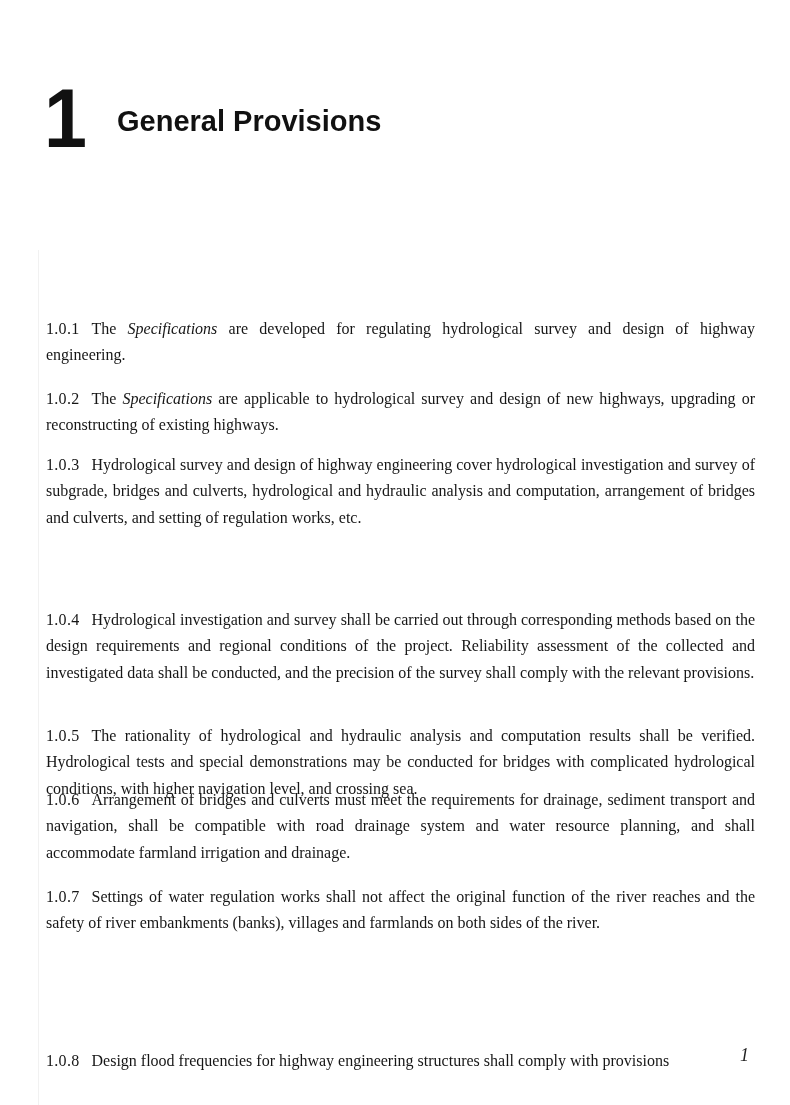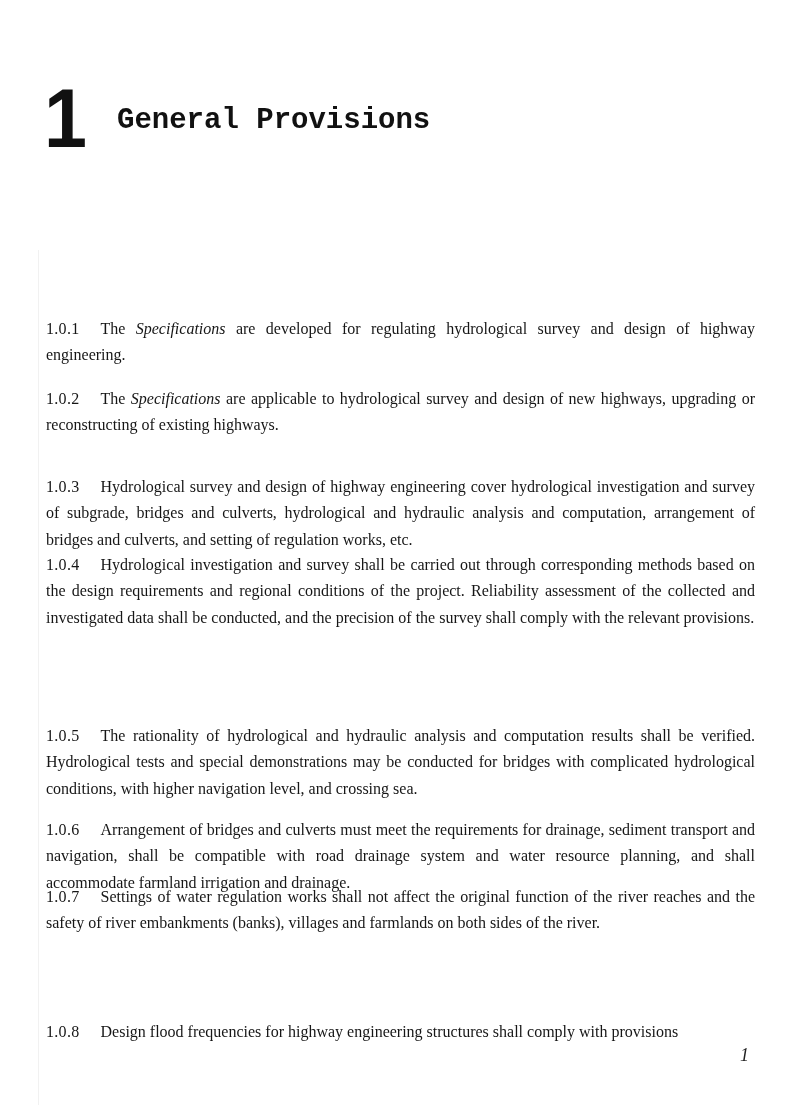--- a/index.html
+++ b/index.html
@@ -8,29 +8,29 @@
       font-family: "Liberation Serif", serif; color: #111;
     }
     .scan-edge { position: absolute; left: 38px; top: 250px; width: 1px; height: 855px; background: #f1f1f1; }
     .chapter-num {
       position: absolute; left: 44px; top: 76px;
       font-family: "Liberation Sans", sans-serif; font-weight: bold; font-size: 84px; line-height: 84px;
       color: #111; letter-spacing: -2px; transform: scaleX(0.92); transform-origin: left top;
     }
     .chapter-title {
       position: absolute; left: 117px; top: 103px;
-      font-family: Liberation Mono, monospace; font-weight: bold; font-size: 29px; line-height: 36px;
+      font-family: Liberation Sans, sans-serif; font-weight: bold; font-size: 29px; line-height: 36px;
       color: #111;
     }
     .clause {
       position: absolute; left: 46px; width: 709px;
       font-size: 16px; line-height: 26.3px; text-align: justify; text-align-last: left;
       color: #161616;
     }
-    .clause .num { margin-right: 21px; letter-spacing: 0.3px; }
+    .clause .num { margin-right: 12px; letter-spacing: 0.3px; }
     .clause em { font-style: italic; }
     .page-mark {
       position: absolute; left: 740px; top: 1045px; font-size: 18px; font-style: italic; color: #222;
     }
   </style>
 </head>
 <body>
 
 <div class="scan-edge"></div>
 
@@ -38,37 +38,37 @@
 <div class="chapter-title">General Provisions</div>
 
 <div class="clause" style="top:316px">
   <span class="num">1.0.1</span><span>The </span><em>Specifications</em><span> are developed for regulating hydrological survey and design of highway engineering.</span>
 </div>
 
 <div class="clause" style="top:386px">
   <span class="num">1.0.2</span><span>The </span><em>Specifications</em><span> are applicable to hydrological survey and design of new highways, upgrading or reconstructing of existing highways.</span>
 </div>
 
-<div class="clause" style="top:474px">
+<div class="clause" style="top:452px">
   <span class="num">1.0.3</span><span>Hydrological survey and design of highway engineering cover hydrological investigation and survey of subgrade, bridges and culverts, hydrological and hydraulic analysis and computation, arrangement of bridges and culverts, and setting of regulation works, etc.</span>
 </div>
 
-<div class="clause" style="top:552px">
+<div class="clause" style="top:607px">
   <span class="num">1.0.4</span><span>Hydrological investigation and survey shall be carried out through corresponding methods based on the design requirements and regional conditions of the project. Reliability assessment of the collected and investigated data shall be conducted, and the precision of the survey shall comply with the relevant provisions.</span>
 </div>
 
 <div class="clause" style="top:723px">
   <span class="num">1.0.5</span><span>The rationality of hydrological and hydraulic analysis and computation results shall be verified. Hydrological tests and special demonstrations may be conducted for bridges with complicated hydrological conditions, with higher navigation level, and crossing sea.</span>
 </div>
 
-<div class="clause" style="top:817px">
+<div class="clause" style="top:787px">
   <span class="num">1.0.6</span><span>Arrangement of bridges and culverts must meet the requirements for drainage, sediment transport and navigation, shall be compatible with road drainage system and water resource planning, and shall accommodate farmland irrigation and drainage.</span>
 </div>
 
 <div class="clause" style="top:884px">
   <span class="num">1.0.7</span><span>Settings of water regulation works shall not affect the original function of the river reaches and the safety of river embankments (banks), villages and farmlands on both sides of the river.</span>
 </div>
 
-<div class="clause" style="top:1019px">
+<div class="clause" style="top:1048px">
   <span class="num">1.0.8</span><span>Design flood frequencies for highway engineering structures shall comply with provisions</span>
 </div>
 
 <div class="page-mark">1</div>
 
 </body></html>

